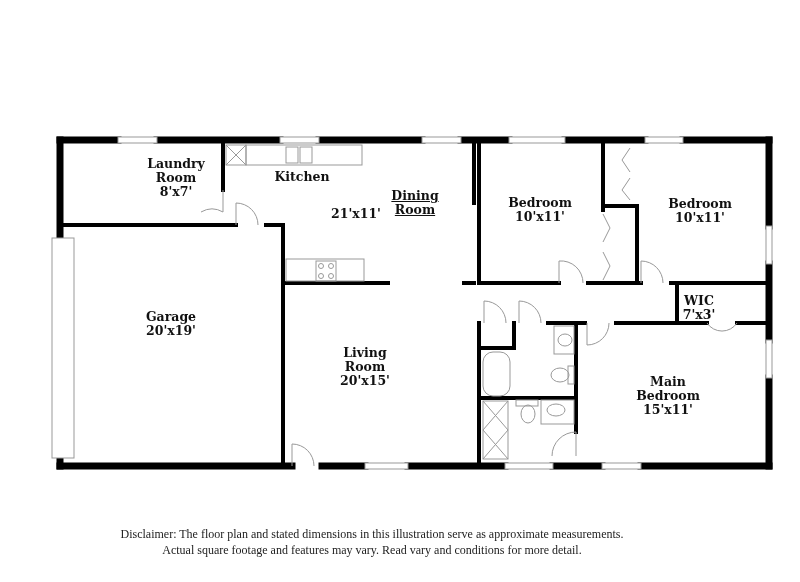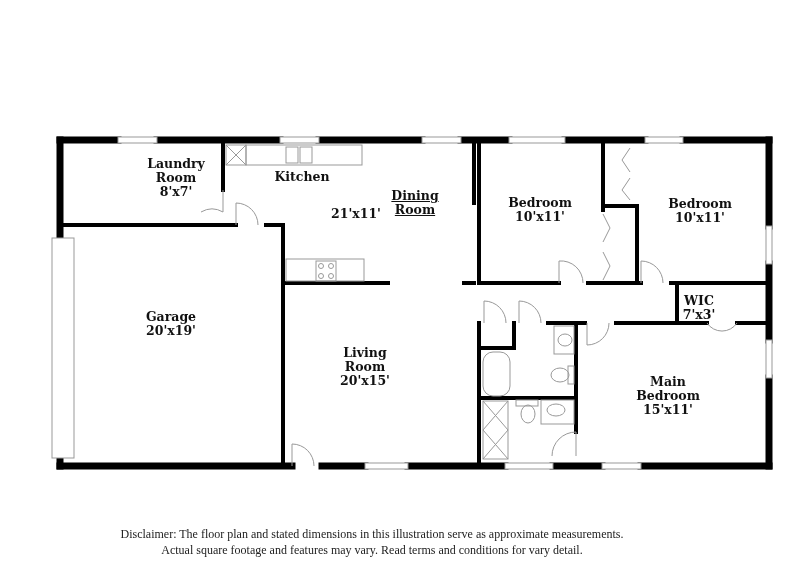--- a/index.html
+++ b/index.html
@@ -175,14 +175,14 @@
   <span>20'x15'</span>
 </div>
 <div class="lbl" style="left:668px;top:375px;">
   <span>Main</span>
   <span>Bedroom</span>
   <span>15'x11'</span>
 </div>
 
 <div class="disc" style="top:526px;">
   <div>Disclaimer: The floor plan and stated dimensions in this illustration serve as approximate measurements.</div>
-  <div>Actual square footage and features may vary. Read terms and conditions for vary detail.</div>
+  <div>Actual square footage and features may vary. Read vary and conditions for more detail.</div>
 </div>
 
 </body></html>

